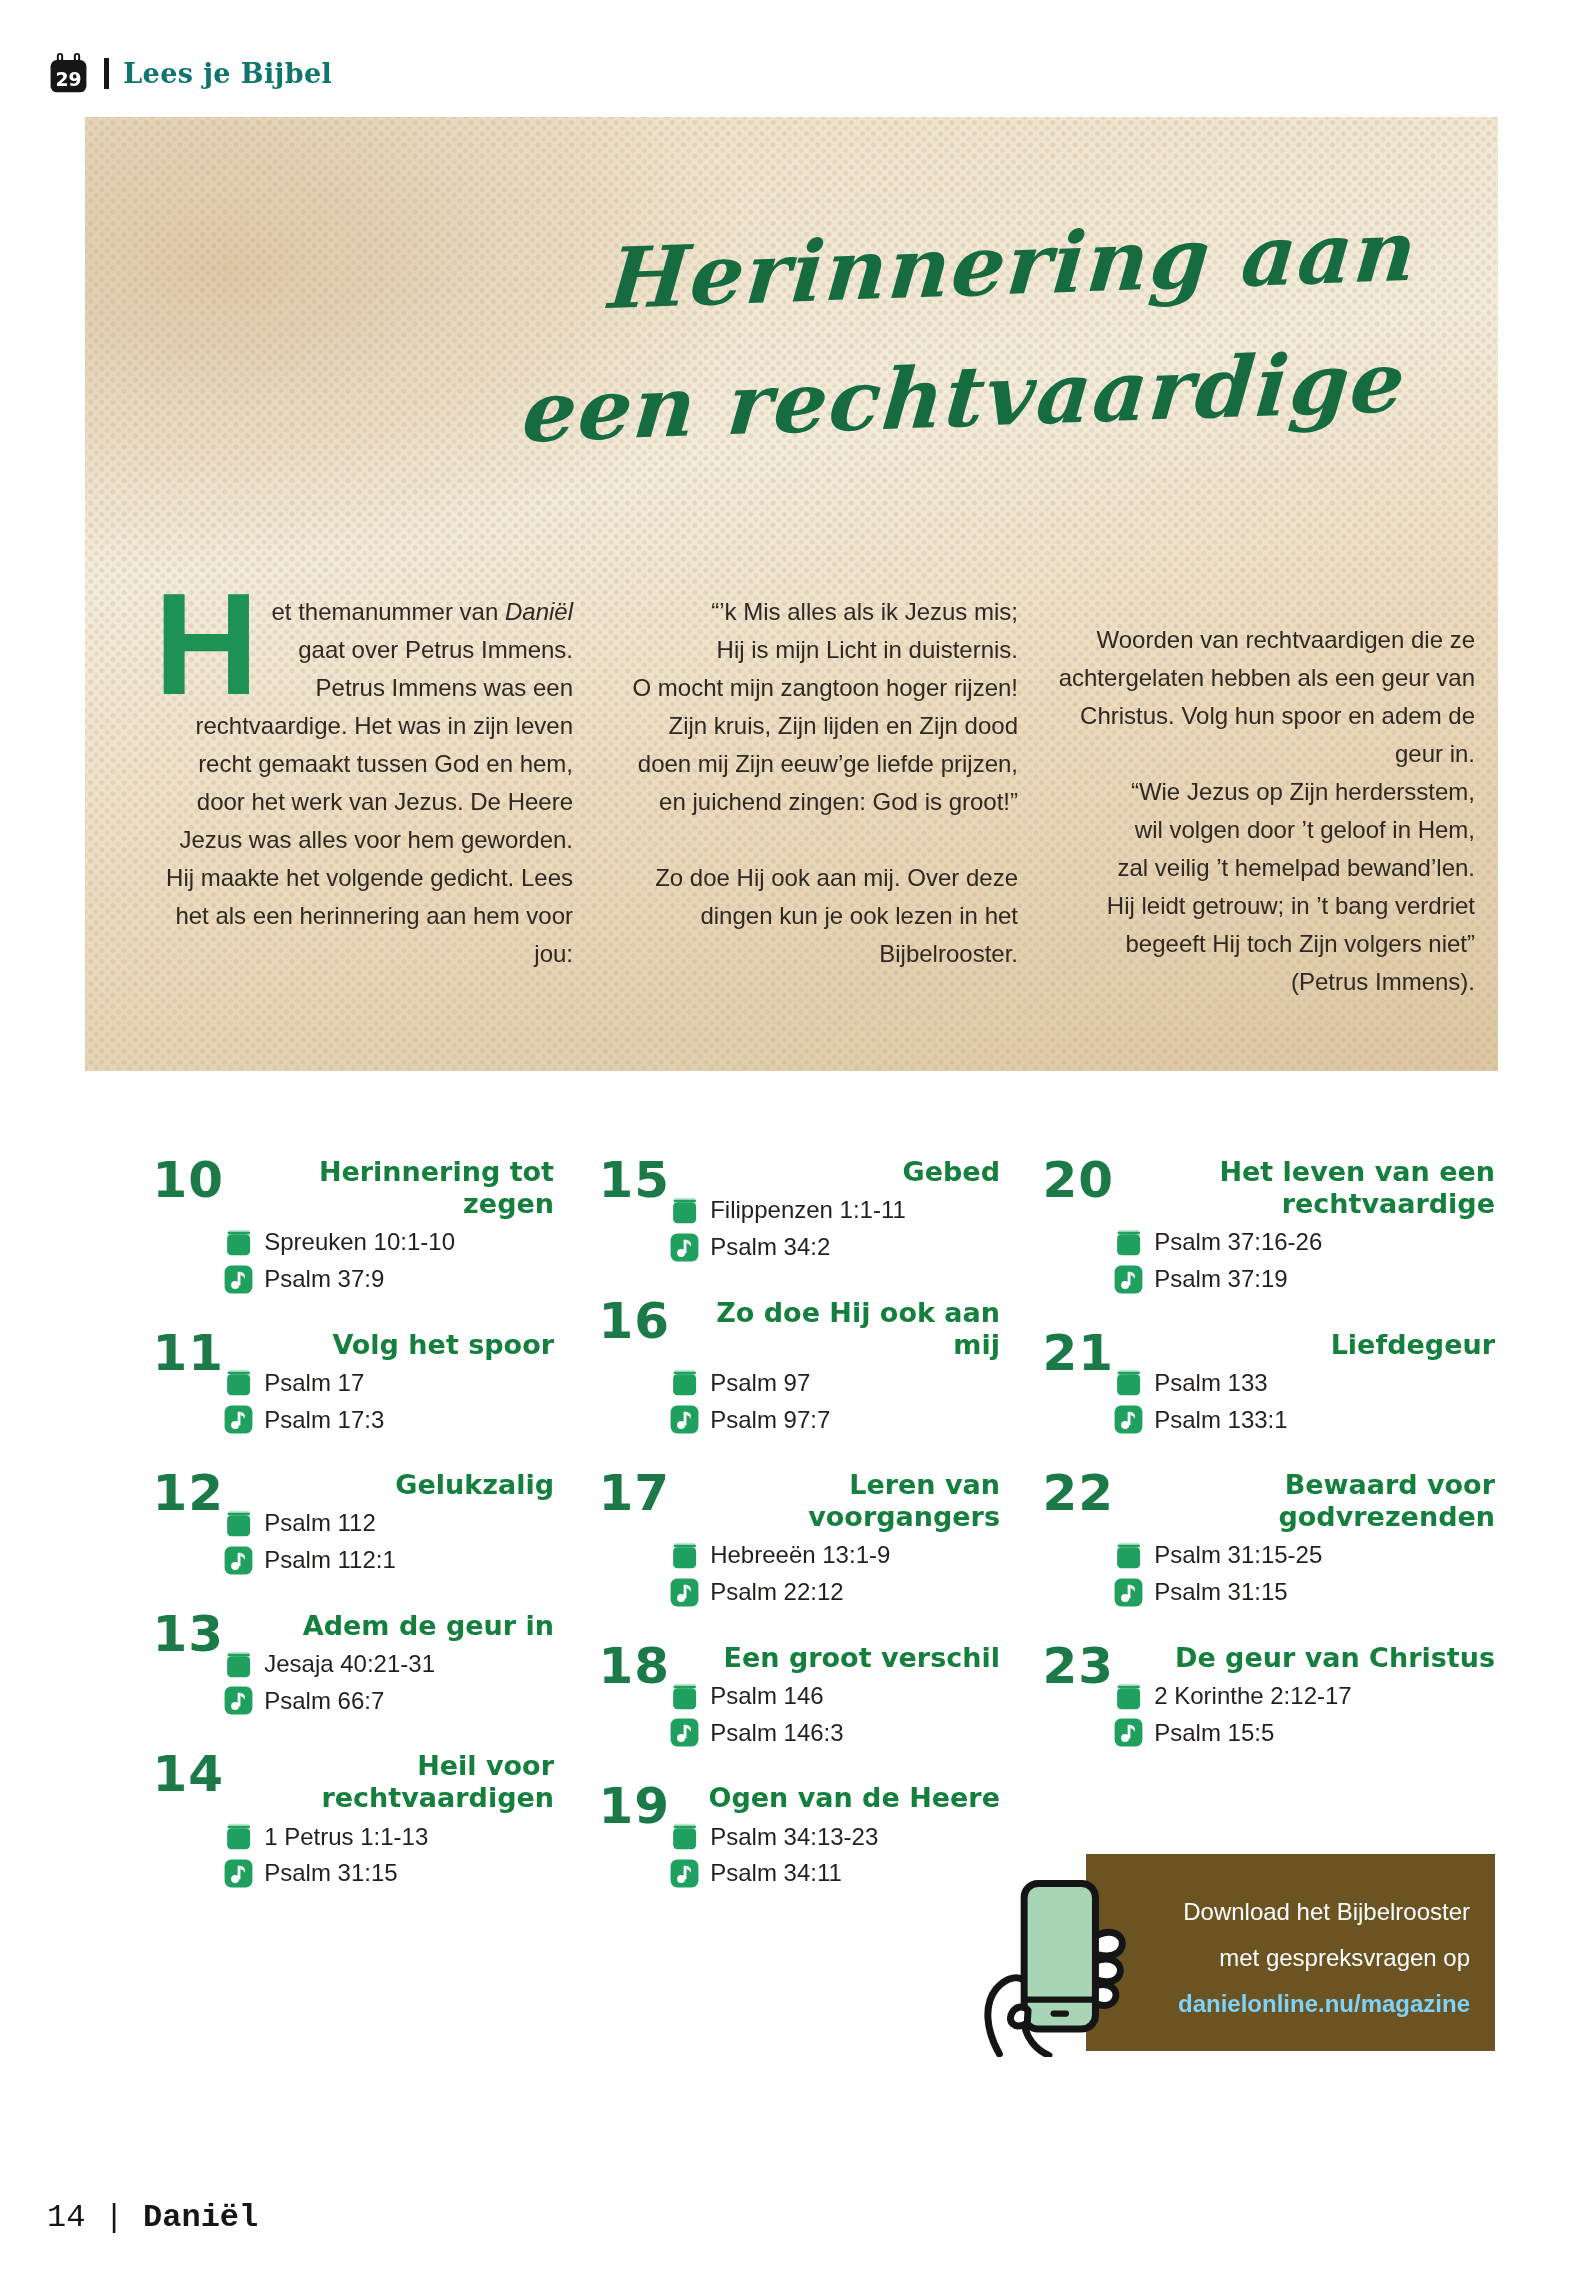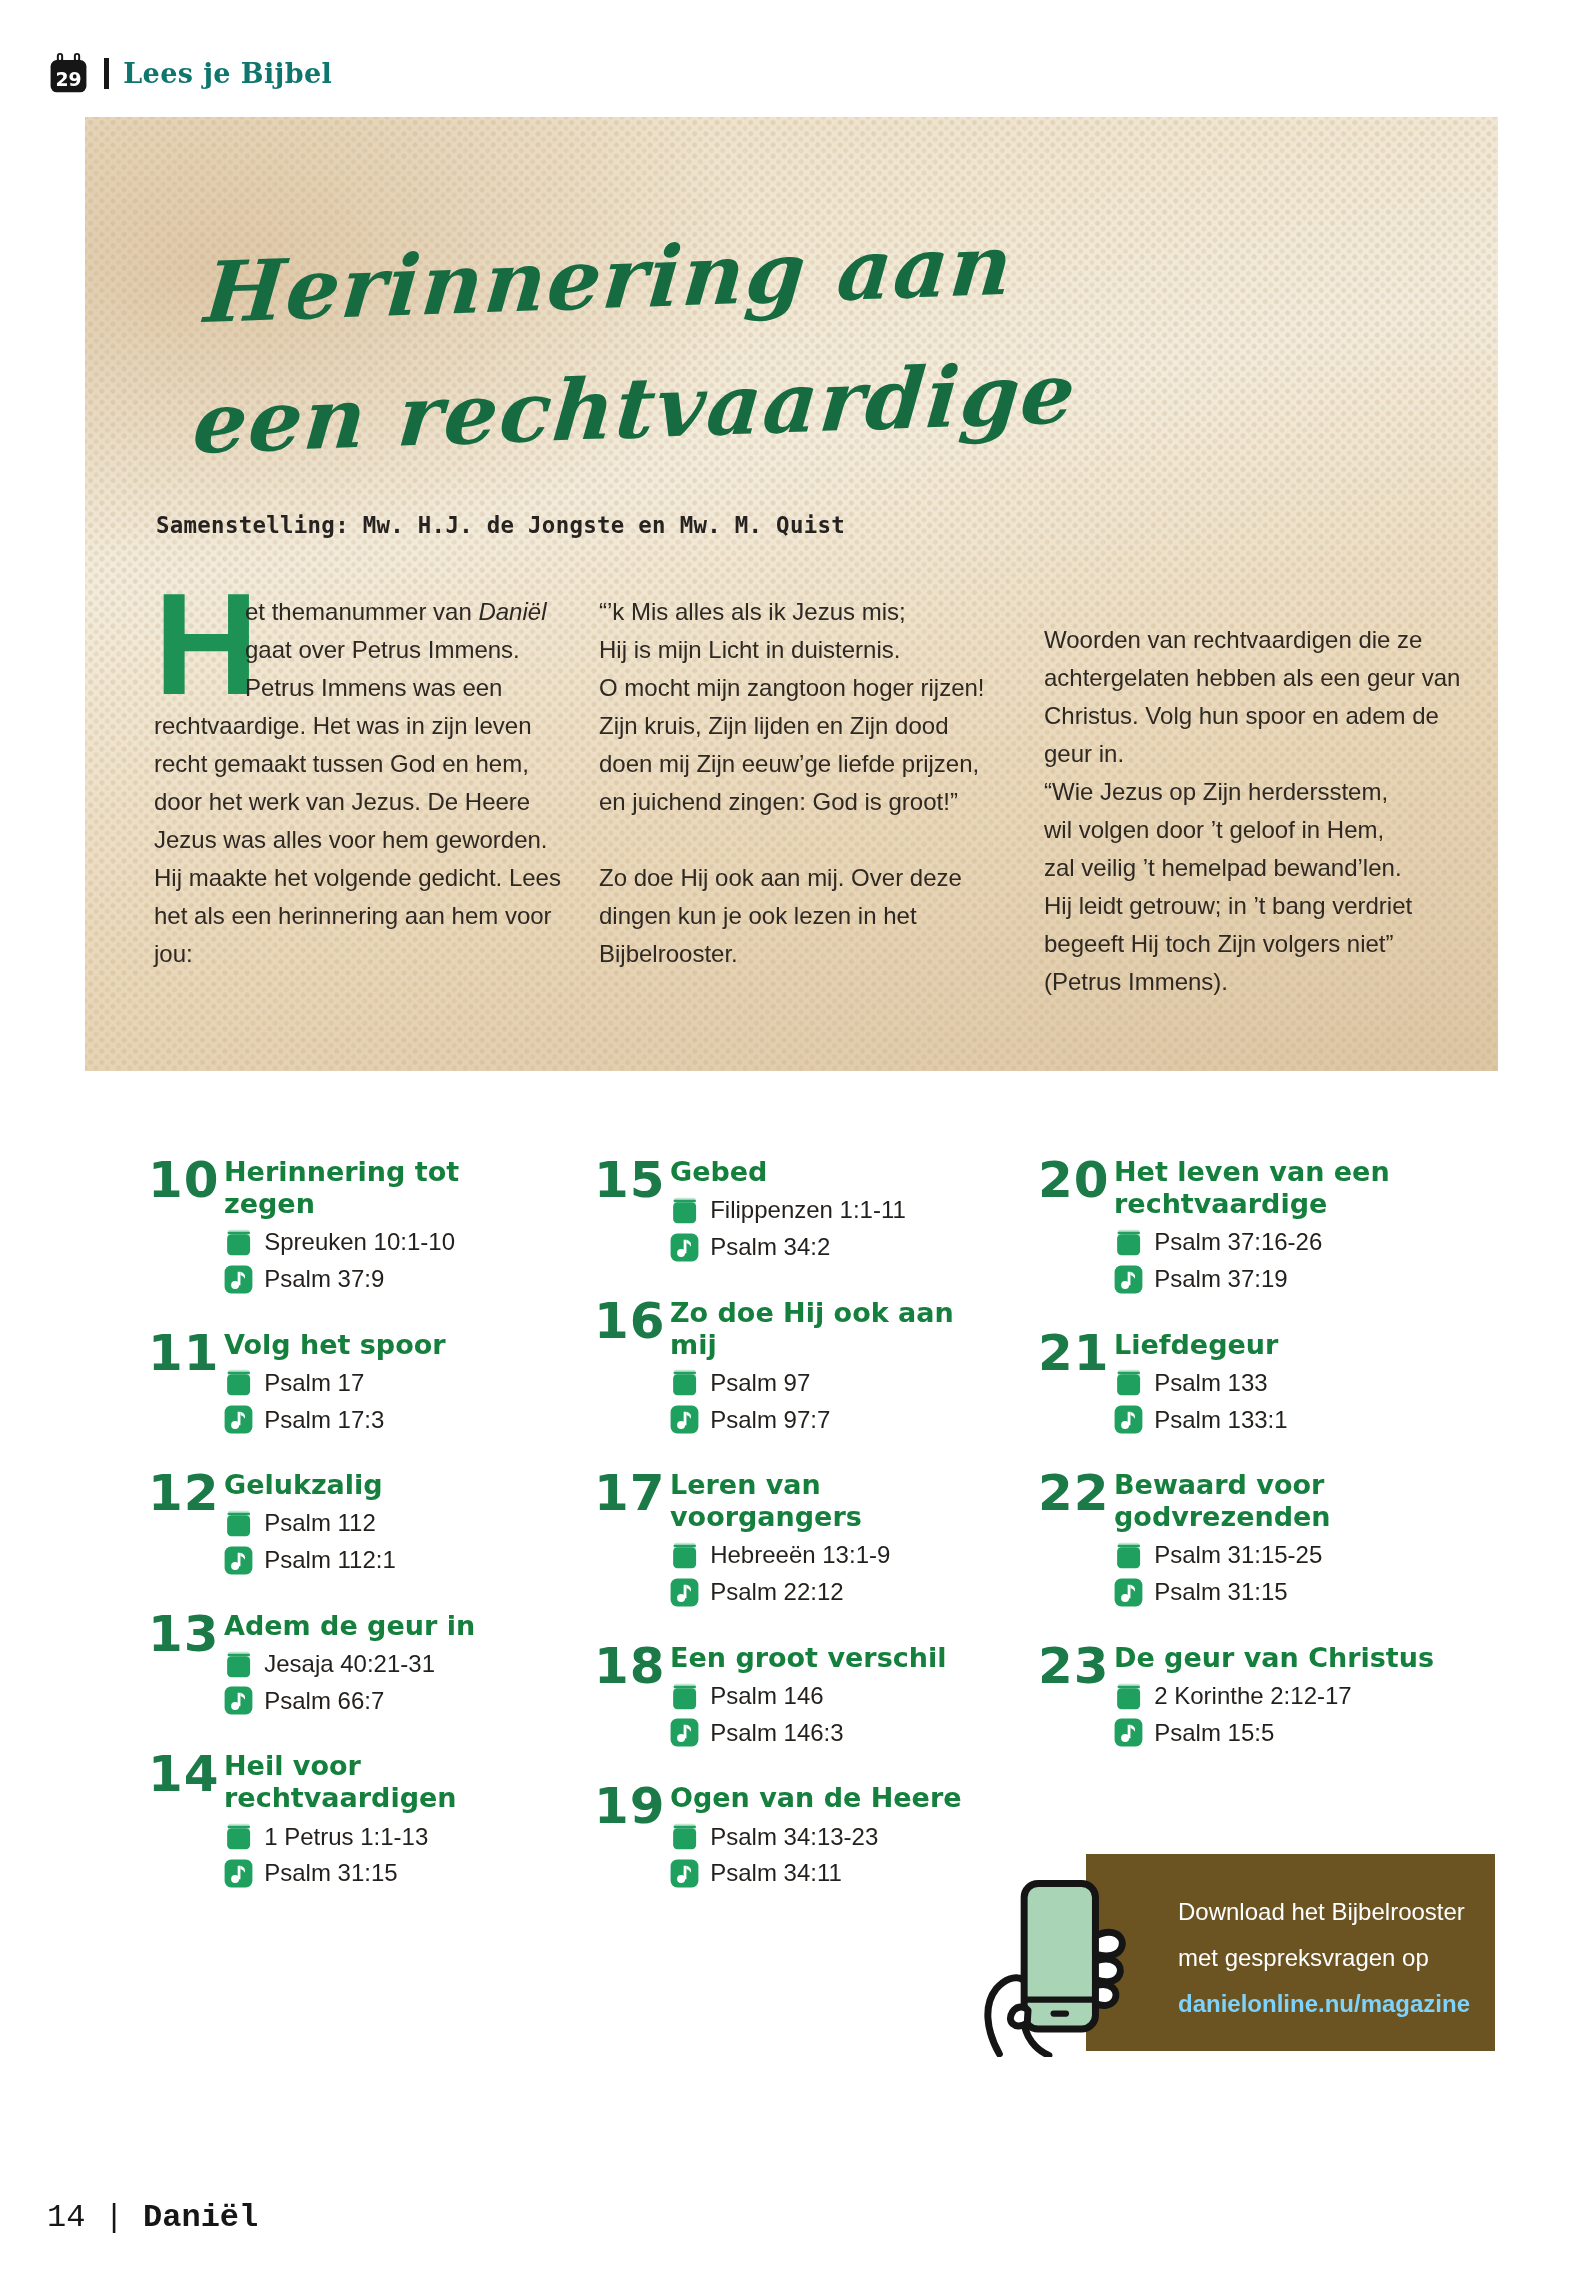--- a/index.html
+++ b/index.html
@@ -1,17 +1,17 @@
 <!DOCTYPE html>
 <html style="font-size:14px"><head>
 <meta charset="utf-8">
 <style>
   html,body{margin:0;padding:0;background:#ffffff;}
   .page{position:relative;width:1592px;height:2295px;background:#ffffff;overflow:hidden;
-        font-family:"Liberation Sans",sans-serif;color:#2e2823;}
+        font-family:"Liberation Sans",sans-serif;color:#2e2823;text-align:right;}
 
   
   .brand{position:absolute;left:47px;top:52px;display:flex;align-items:center;gap:14px;}
   .brand-divider{width:5.2px;height:31px;background:#161616;}
   .brand-name{font-family:"DejaVu Serif",serif;font-weight:800;font-size:27px;color:#0f766e;letter-spacing:0.4px;}
 
   
   .hero{position:absolute;left:85px;top:117px;width:1413px;height:954px;
     background:
       radial-gradient(rgba(190,160,120,.26) 2.2px, transparent 2.9px) 0 0/11.2px 11.2px,
@@ -93,21 +93,20 @@
       <rect x="4" y="9" width="40" height="36" rx="7" fill="#161616"></rect>
       <text x="24" y="38" text-anchor="middle" font-family="DejaVu Sans, sans-serif" font-weight="bold" font-size="21" fill="#ffffff">29</text>
     </svg>
     <div class="brand-divider"></div>
     <div class="brand-name">Lees je Bijbel</div>
   </div>
 
   <div class="hero">
     <div class="hero-title">Herinnering aan
 een rechtvaardige</div>
-    <div class="hero-subtitle">Samenstelling: Mw. H.J. de Jongste en Mw. M. Quist</div>
 
     <div class="cols">
       <div class="col1">
         <span class="dropcap">H</span><span>et themanummer van </span><em>Daniël</em><span> gaat over Petrus Immens. Petrus Immens was een rechtvaardige. Het was in zijn leven recht gemaakt tussen God en hem, door het werk van Jezus. De Heere Jezus was alles voor hem geworden. Hij maakte het volgende gedicht. Lees het als een herinnering aan hem voor jou:</span>
       </div>
       <div class="col2">
         <div class="poem">“’k Mis alles als ik Jezus mis;
 Hij is mijn Licht in duisternis.
 O mocht mijn zangtoon hoger rijzen!
 Zijn kruis, Zijn lijden en Zijn dood

